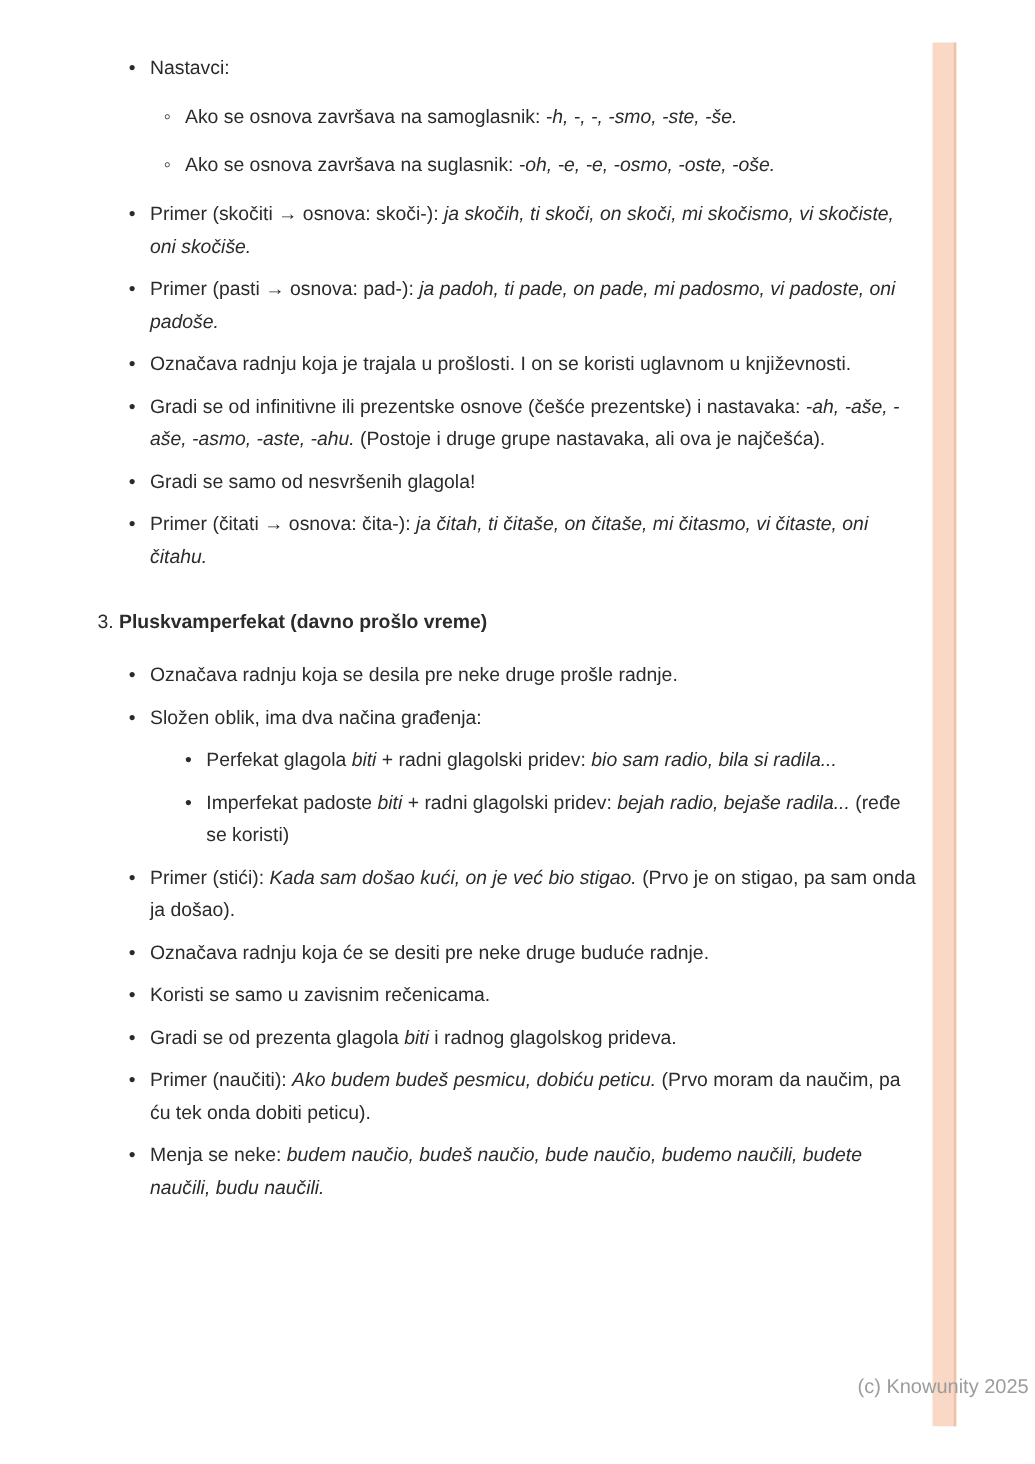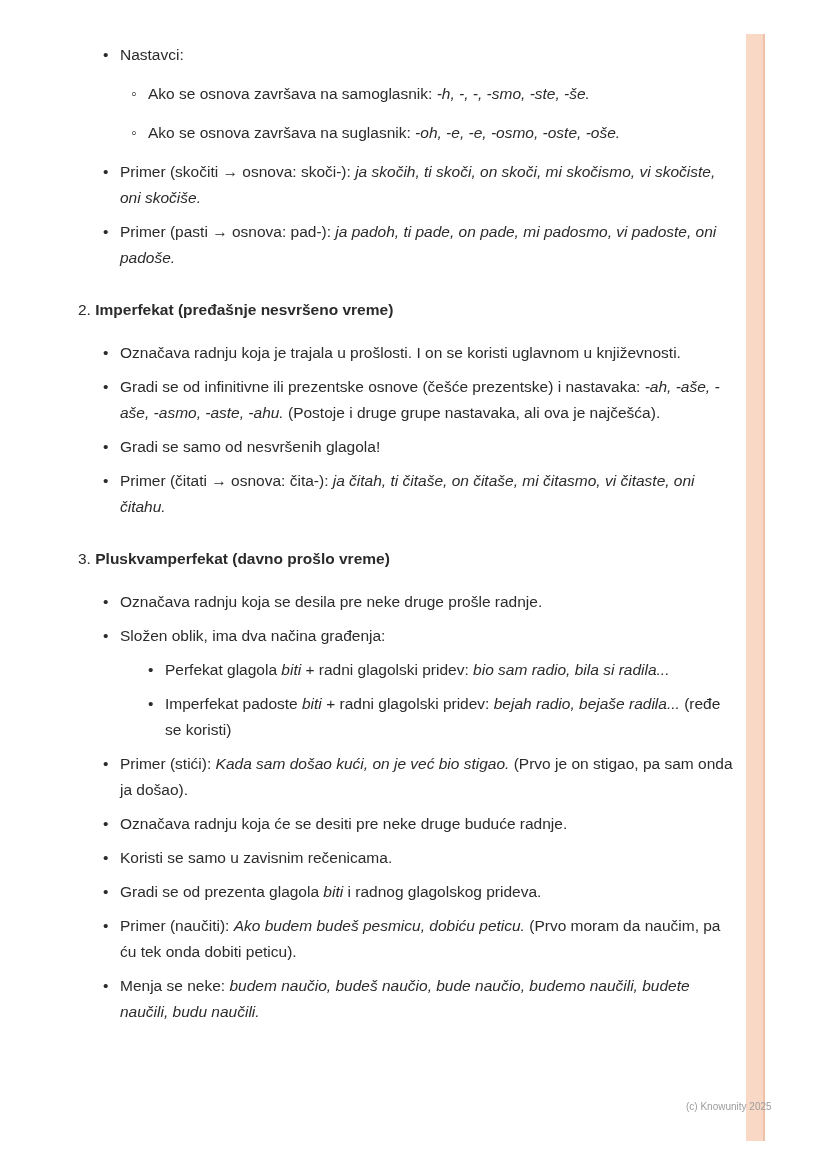--- a/index.html
+++ b/index.html
@@ -47,21 +47,21 @@
     height: 1107px;
     background: #f9d8c5;
     border-right: 2px solid #eec2a9;
     z-index: 1;
   }
 
   .footer {
     position: absolute;
     left: 686px;
     top: 1101px;
-    font-size: 10px;
+    font-size: 16px;
     color: #9c9c9c;
     z-index: 2;
     white-space: nowrap;
   }
 </style>
 </head>
 <body>
 
 <div class="page">
   <div class="doc">
@@ -78,21 +78,20 @@
         <span class="content"><span>Ako se osnova završava na suglasnik: </span><span class="i">-oh, -e, -e, -osmo, -oste, -oše.</span></span>
       </div>
       <div class="li lvl1">
         <span class="bullet disc">•</span>
         <span class="content"><span>Primer (skočiti → osnova: skoči-): </span><span class="i">ja skočih, ti skoči, on skoči, mi skočismo, vi skočiste, oni skočiše.</span></span>
       </div>
       <div class="li lvl1">
         <span class="bullet disc">•</span>
         <span class="content"><span>Primer (pasti → osnova: pad-): </span><span class="i">ja padoh, ti pade, on pade, mi padosmo, vi padoste, oni padoše.</span></span>
       </div>
-      <div class="heading"><span class="h-num">2. </span><span class="h-title">Imperfekat (pređašnje nesvršeno vreme)</span></div>
       <div class="li lvl1">
         <span class="bullet disc">•</span>
         <span class="content"><span>Označava radnju koja je </span><span class="b">trajala u prošlosti</span><span>. I on se koristi uglavnom u književnosti.</span></span>
       </div>
       <div class="li lvl1">
         <span class="bullet disc">•</span>
         <span class="content"><span>Gradi se od </span><span class="b">infinitivne ili prezentske osnove</span><span> (češće prezentske) i nastavaka: </span><span class="i">-ah, -aše, -aše, -asmo, -aste, -ahu.</span><span> (Postoje i druge grupe nastavaka, ali ova je najčešća).</span></span>
       </div>
       <div class="li lvl1">
         <span class="bullet disc">•</span>

